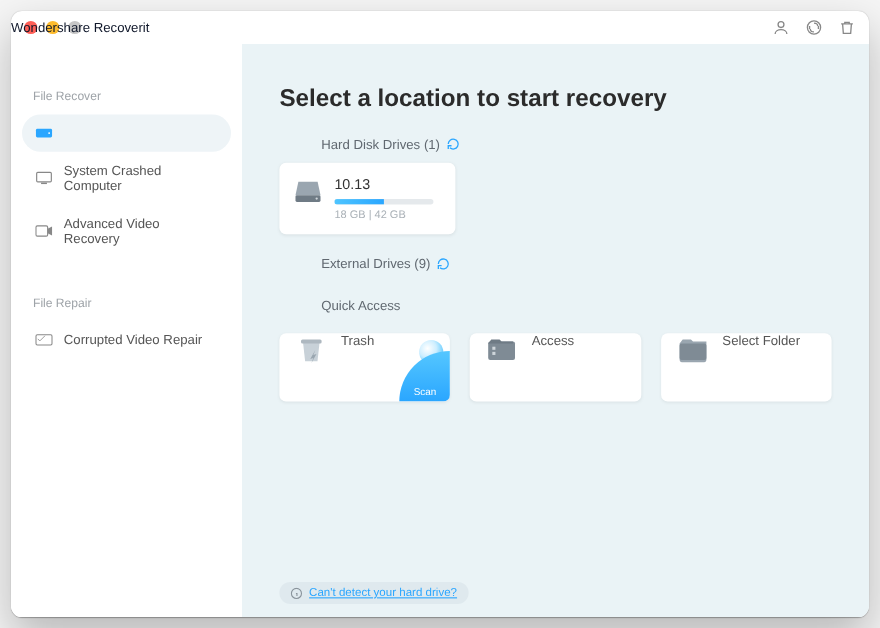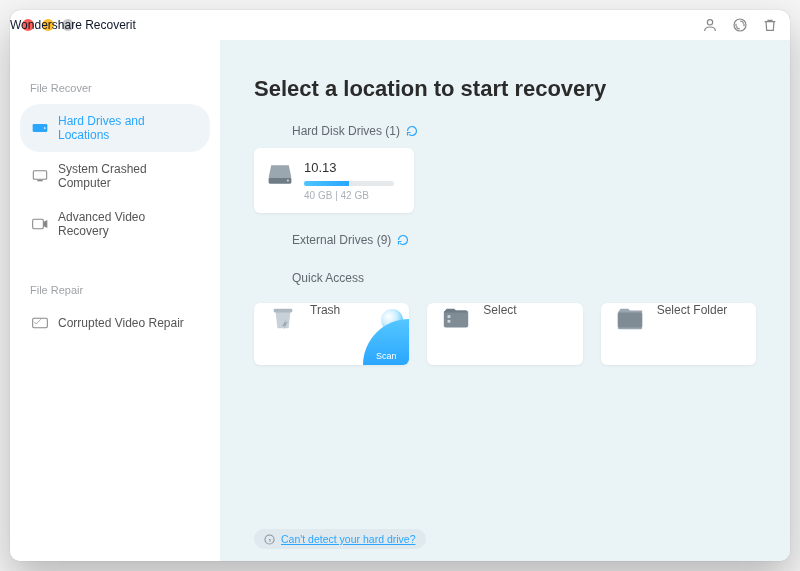--- a/index.html
+++ b/index.html
@@ -79,21 +79,20 @@
     <div class="sidebar">
       <div class="section-label">File Recover</div>
 
       <div class="side-item active">
         <span class="iconbox">
           <svg viewBox="0 0 24 16">
               <rect x="1" y="2" width="22" height="12" rx="2" fill="#2aa6ff"></rect>
               <circle cx="19" cy="8" r="1.3" fill="#fff"></circle>
             </svg>
         </span>
-        <span>Hard Drives and Locations</span>
       </div>
 
       <div class="side-item">
         <span class="iconbox">
           <svg viewBox="0 0 24 18">
               <rect x="2" y="1" width="20" height="13" rx="1.5" fill="none" stroke="#888" stroke-width="1.6"></rect>
               <rect x="8" y="15" width="8" height="2" fill="#888"></rect>
             </svg>
         </span>
         <span>System Crashed Computer</span>
@@ -140,21 +139,21 @@
               <path d="M6 6h20l3 14H3z" fill="#9aa6b0"></path>
               <rect x="3" y="20" width="26" height="7" rx="1.5" fill="#6f7b85"></rect>
               <circle cx="25" cy="23.5" r="1.2" fill="#cfd6db"></circle>
             </svg>
         </span>
         <div class="drive-info">
           <div class="drive-name">10.13</div>
           <div class="progressbar">
               <div class="progressfill"></div>
             </div>
-          <div class="drive-sub">40 GB | 42 GB</div>
+          <div class="drive-sub">18 GB | 42 GB</div>
         </div>
       </div>
 
       <div class="subheader">
         <span>External Drives (9)</span>
         <span class="refresh iconbox">
           <svg width="12" height="12" viewBox="0 0 24 24" fill="none" stroke="currentColor" stroke-width="2.4">
               <path d="M3 12a9 9 0 1 1 3 6.7M3 21v-6h6"></path>
             </svg>
         </span>
@@ -180,21 +179,21 @@
 
         <div class="qa-card">
           <span class="qa-icon iconbox">
             <svg viewBox="0 0 32 32">
                 <rect x="3" y="8" width="26" height="18" rx="2" fill="#7f8b95"></rect>
                 <path d="M3 10l3-4h8l2 2h11v2H3z" fill="#6f7b85"></path>
                 <rect x="7" y="13" width="3" height="3" fill="#cfd6db"></rect>
                 <rect x="7" y="18" width="3" height="3" fill="#cfd6db"></rect>
               </svg>
           </span>
-          <span class="qa-label">Select</span>
+          <span class="qa-label">Access</span>
         </div>
 
         <div class="qa-card">
           <span class="qa-icon iconbox">
             <svg viewBox="0 0 32 32">
                 <path d="M3 10l3-4h8l2 2h13v18a2 2 0 0 1-2 2H5a2 2 0 0 1-2-2z" fill="#9aa6b0"></path>
                 <rect x="3" y="10" width="26" height="16" rx="2" fill="#7f8b95"></rect>
               </svg>
           </span>
           <span class="qa-label">Select Folder</span>

